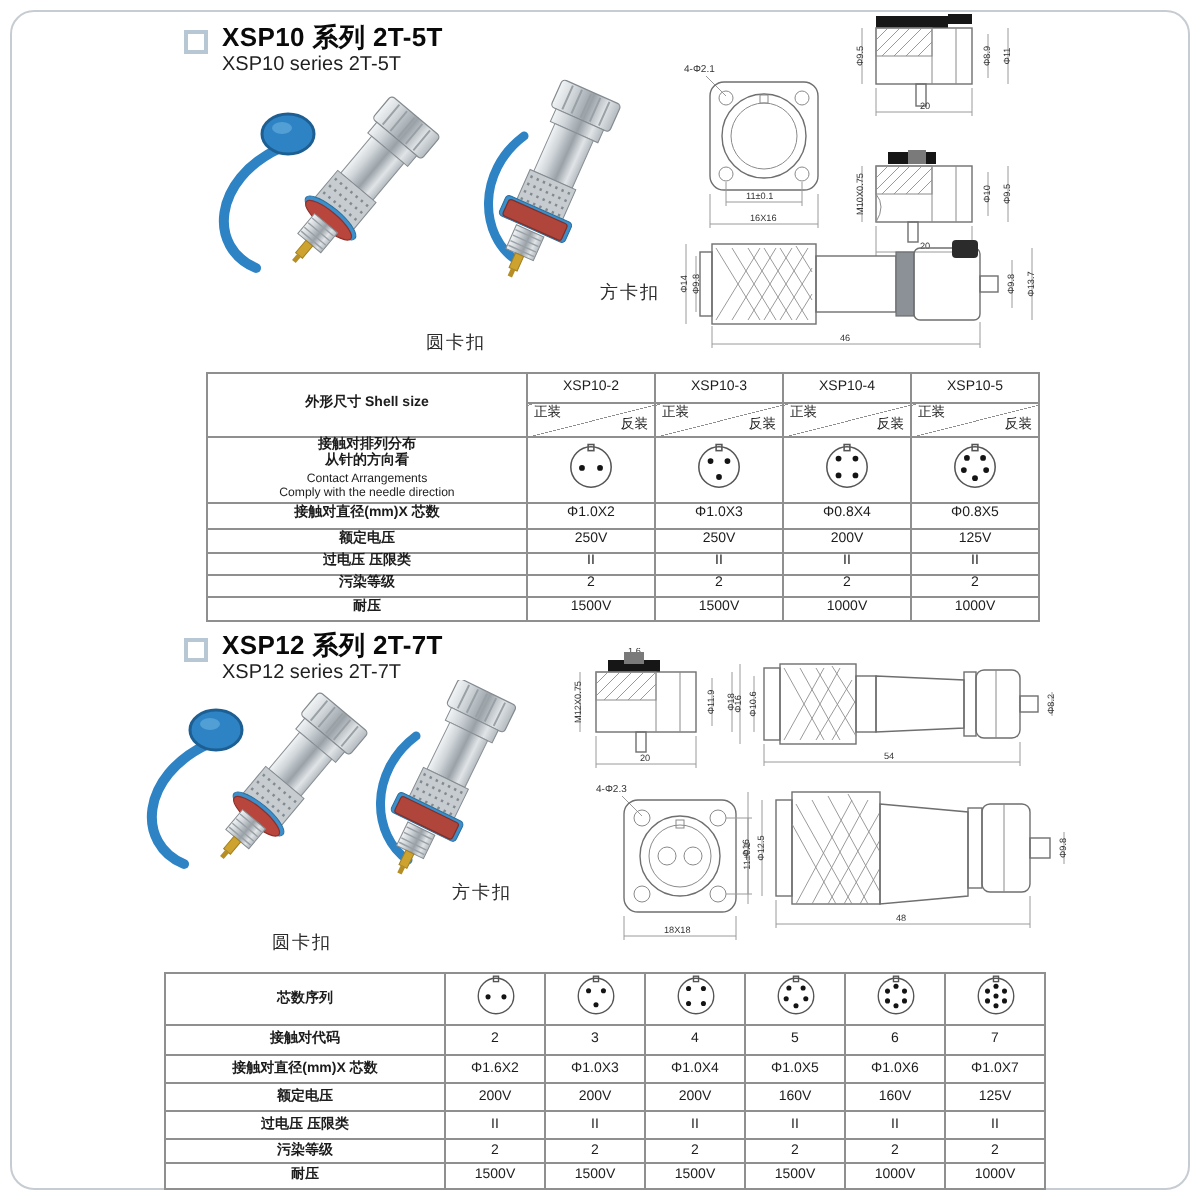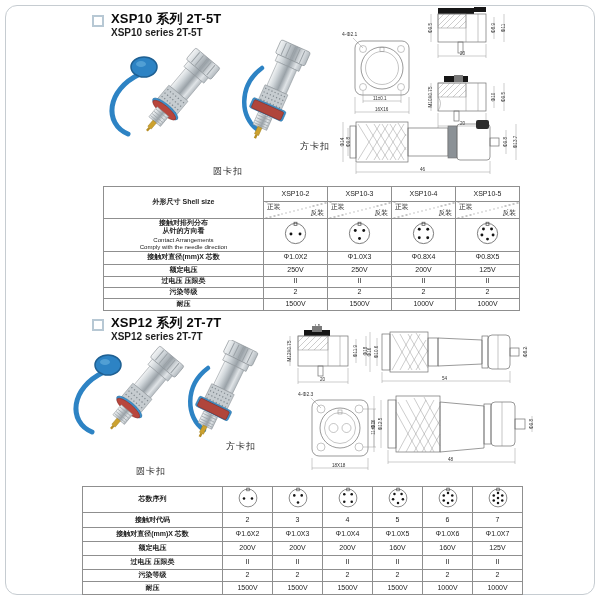--- a/index.html
+++ b/index.html
@@ -2,21 +2,21 @@
 <html><head>
 <meta charset="utf-8">
 <style>
   * { margin:0; padding:0; box-sizing:border-box; }
   html,body { width:600px; height:600px; background:#fff; overflow:hidden;
               font-family:"Liberation Sans", sans-serif; position:relative; color:#1c1c1c; }
   .abs { position:absolute; }
   .frame { position:absolute; inset:5px; border:1px solid #c6ccd1; border-radius:12px; }
   .marker { width:12px; height:12px; border:2px solid #b7c8d4; background:#fff; display:block; }
   .title-zh { font-size:13px; font-weight:bold; color:#0a0a0a; letter-spacing:.2px; line-height:1.1; }
-  .title-en { font-size:10px; font-weight:bold; color:#1f1f1f; line-height:1.2; }
+  .title-en { font-size:10px; font-weight:normal; color:#1f1f1f; line-height:1.2; }
   .photo-label { font-size:9px; color:#2b2b2b; letter-spacing:1px; }
 
   table.spec { border-collapse:collapse; table-layout:fixed; position:absolute; background:#fff; }
   .spec td { border:1px solid #8f8f8f; font-size:7px; color:#1c1c1c; text-align:center;
              vertical-align:middle; padding:0 1px; line-height:1.2; }
   .spec td.lbl { font-weight:bold; }
   .arr-en { font-weight:normal; font-size:6.2px; transform:scale(.98); }
   .diag { position:relative;
           background:linear-gradient(to bottom right, transparent 49.4%, #8f8f8f 49.4%, #8f8f8f 50.6%, transparent 50.6%); }
   .diag .fr { position:absolute; left:3px; top:1px; font-size:6.8px; }

